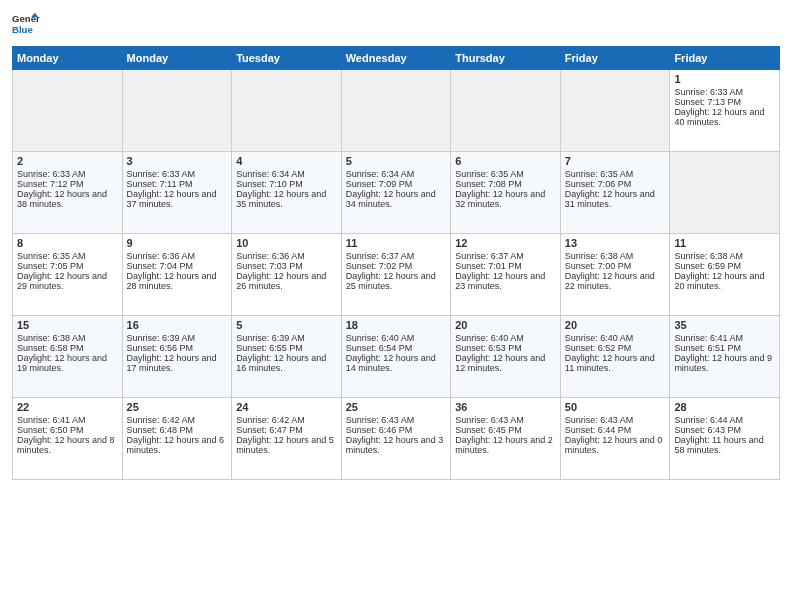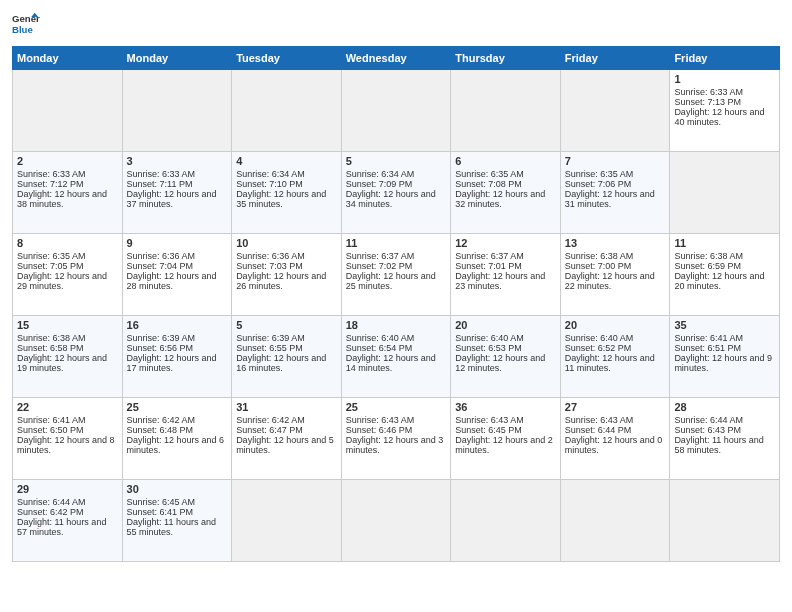--- a/index.html
+++ b/index.html
@@ -140,30 +140,21 @@
           <td><span class="day-num">16</span>Sunrise: 6:39 AM<br>Sunset: 6:56 PM<br>Daylight: 12 hours and 17 minutes.</td>
           <td><span class="day-num">5</span>Sunrise: 6:39 AM<br>Sunset: 6:55 PM<br>Daylight: 12 hours and 16 minutes.</td>
           <td><span class="day-num">18</span>Sunrise: 6:40 AM<br>Sunset: 6:54 PM<br>Daylight: 12 hours and 14 minutes.</td>
           <td><span class="day-num">20</span>Sunrise: 6:40 AM<br>Sunset: 6:53 PM<br>Daylight: 12 hours and 12 minutes.</td>
           <td><span class="day-num">20</span>Sunrise: 6:40 AM<br>Sunset: 6:52 PM<br>Daylight: 12 hours and 11 minutes.</td>
           <td><span class="day-num">35</span>Sunrise: 6:41 AM<br>Sunset: 6:51 PM<br>Daylight: 12 hours and 9 minutes.</td>
         </tr>
         <tr>
           <td><span class="day-num">22</span>Sunrise: 6:41 AM<br>Sunset: 6:50 PM<br>Daylight: 12 hours and 8 minutes.</td>
           <td><span class="day-num">25</span>Sunrise: 6:42 AM<br>Sunset: 6:48 PM<br>Daylight: 12 hours and 6 minutes.</td>
-          <td><span class="day-num">31</span>Sunrise: 6:42 AM<br>Sunset: 6:47 PM<br>Daylight: 12 hours and 5 minutes.</td>
+          <td><span class="day-num">24</span>Sunrise: 6:42 AM<br>Sunset: 6:47 PM<br>Daylight: 12 hours and 5 minutes.</td>
           <td><span class="day-num">25</span>Sunrise: 6:43 AM<br>Sunset: 6:46 PM<br>Daylight: 12 hours and 3 minutes.</td>
           <td><span class="day-num">36</span>Sunrise: 6:43 AM<br>Sunset: 6:45 PM<br>Daylight: 12 hours and 2 minutes.</td>
-          <td><span class="day-num">27</span>Sunrise: 6:43 AM<br>Sunset: 6:44 PM<br>Daylight: 12 hours and 0 minutes.</td>
+          <td><span class="day-num">50</span>Sunrise: 6:43 AM<br>Sunset: 6:44 PM<br>Daylight: 12 hours and 0 minutes.</td>
           <td><span class="day-num">28</span>Sunrise: 6:44 AM<br>Sunset: 6:43 PM<br>Daylight: 11 hours and 58 minutes.</td>
-        </tr>
-        <tr>
-          <td><span class="day-num">29</span>Sunrise: 6:44 AM<br>Sunset: 6:42 PM<br>Daylight: 11 hours and 57 minutes.</td>
-          <td><span class="day-num">30</span>Sunrise: 6:45 AM<br>Sunset: 6:41 PM<br>Daylight: 11 hours and 55 minutes.</td>
-          <td class="empty-cell"></td>
-          <td class="empty-cell"></td>
-          <td class="empty-cell"></td>
-          <td class="empty-cell"></td>
-          <td class="empty-cell"></td>
         </tr>
       </tbody>
   </table>
 </div>
 
 </body></html>

